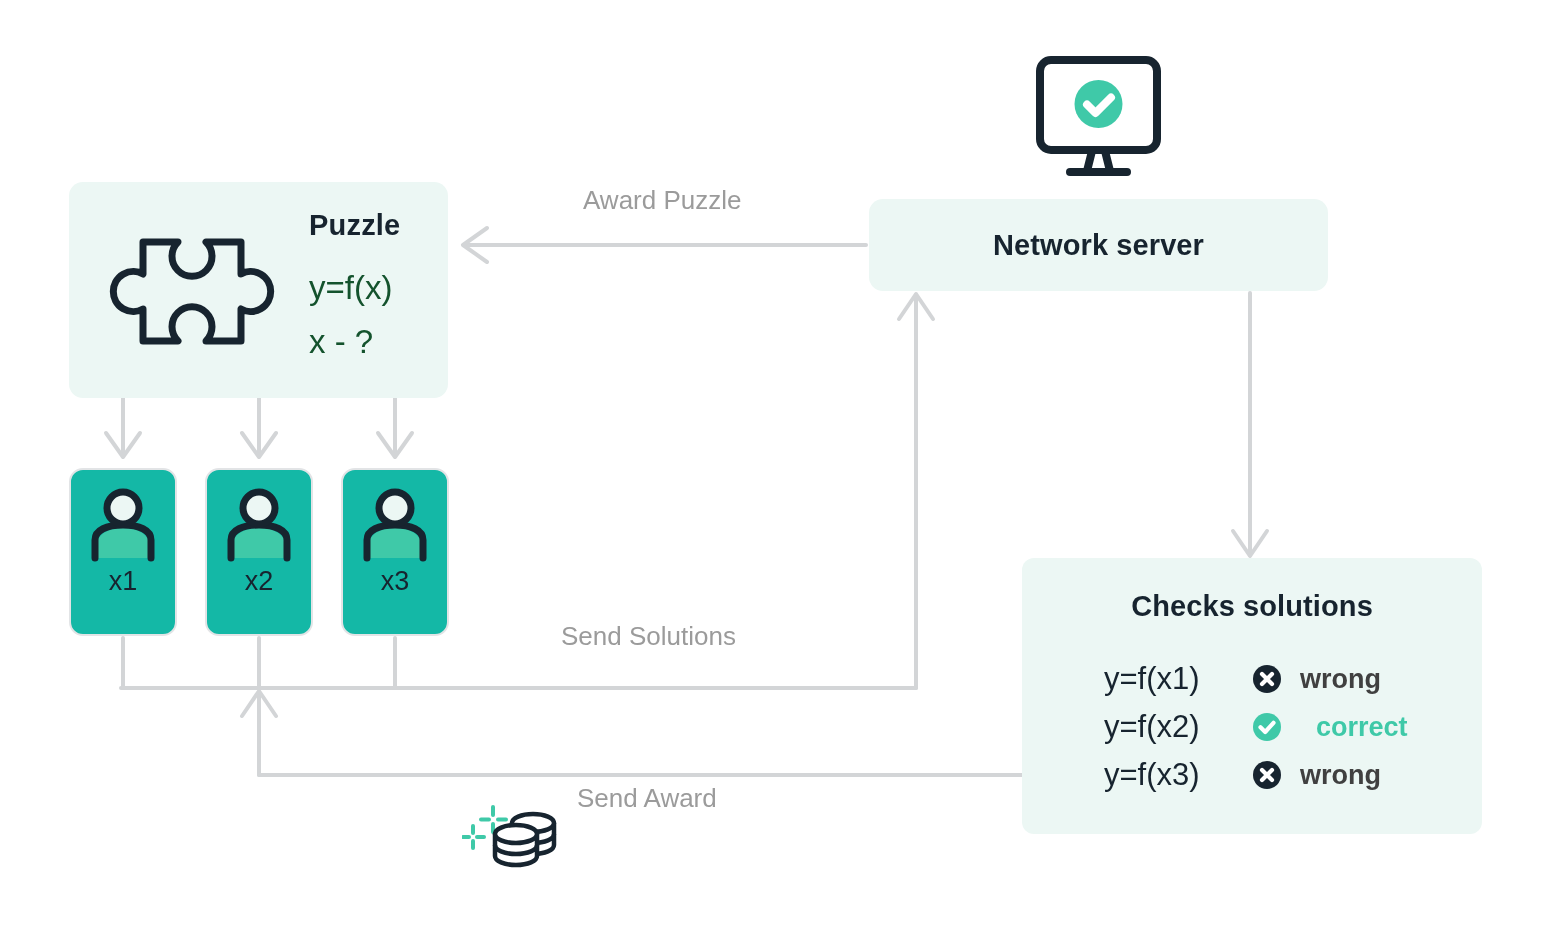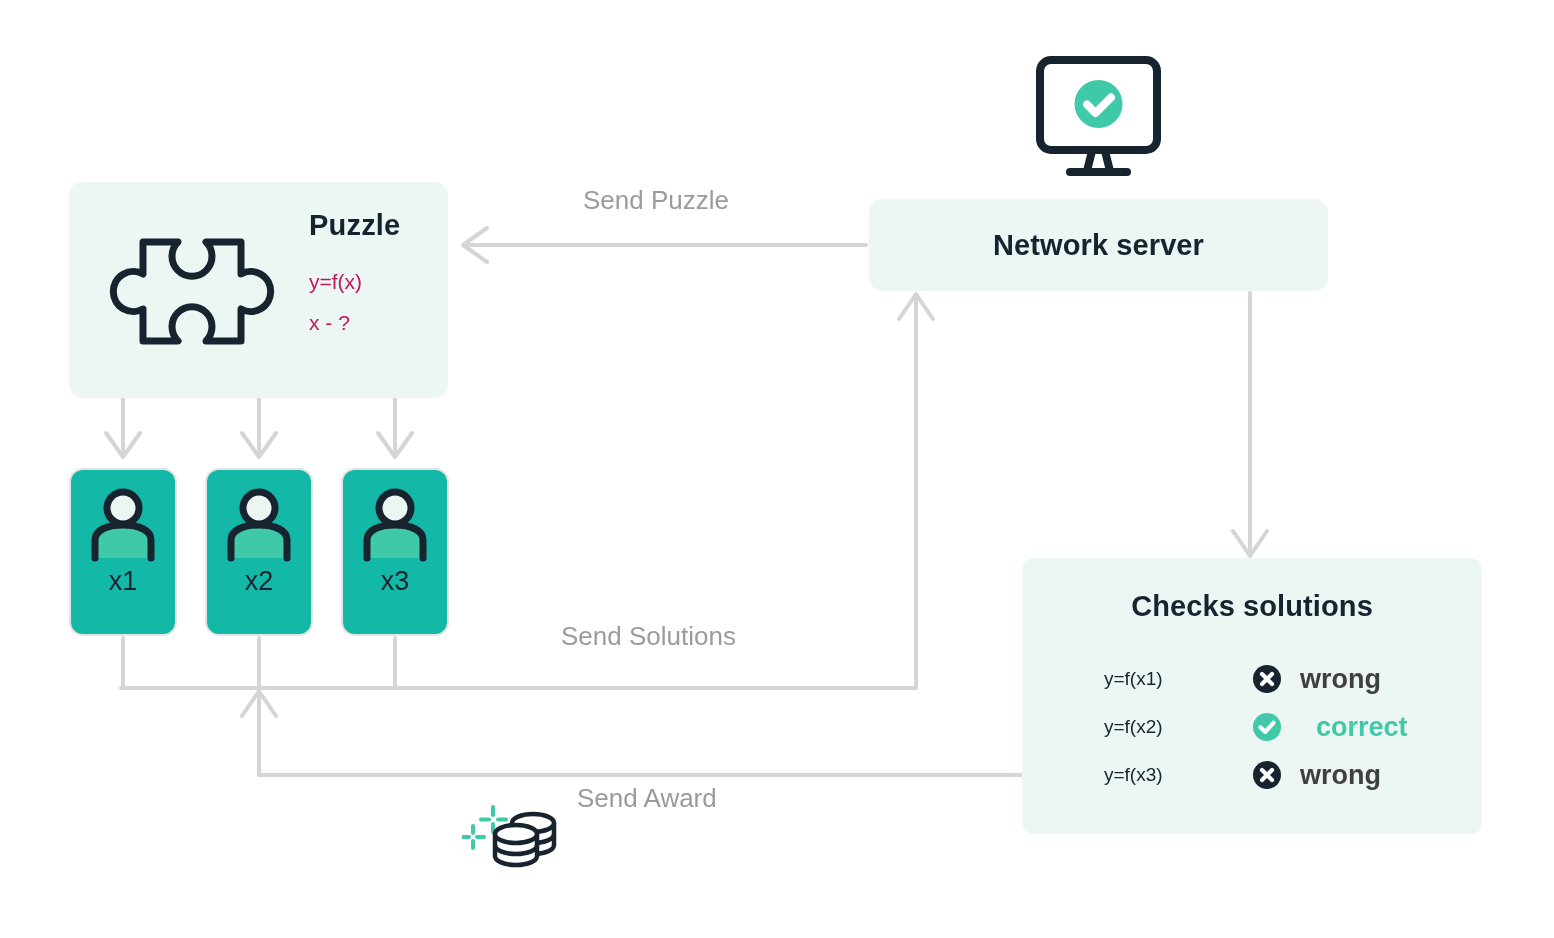--- a/index.html
+++ b/index.html
@@ -59,22 +59,22 @@
     width: 130px;
   }
   #puzzle-title {
     font-size: 29px;
     font-weight: bold;
     color: #17242f;
     line-height: 1.1;
     letter-spacing: 0.2px;
   }
   .puzzle-line {
-    font-size: 21px;
-    color: #be185d;
+    font-size: 33px;
+    color: #14532d;
     line-height: 1.1;
     white-space: nowrap;
   }
   #puzzle-l1 { margin-top: 28px; }
   #puzzle-l2 { margin-top: 18px; }
 
   
   #monitor-icon {
     position: absolute;
     left: 1035px;
@@ -156,21 +156,21 @@
     left: 82px;
     top: 97px;
   }
   .check-row {
     display: flex;
     align-items: center;
     height: 48px;
   }
   .check-expr {
     width: 130px;
-    font-size: 19px;
+    font-size: 31px;
     color: #17242f;
     white-space: nowrap;
   }
   .check-badge {
     width: 30px;
     height: 30px;
     margin-left: 18px;
     margin-right: 18px;
     flex: 0 0 auto;
   }
@@ -339,21 +339,21 @@
         <svg class="check-badge" viewBox="0 0 30 30">
           <circle cx="15" cy="15" r="14" fill="#17242f"></circle>
           <path d="M 10 10 L 20 20 M 20 10 L 10 20" stroke="#ffffff" stroke-width="4.2" stroke-linecap="round"></path>
         </svg>
         <span class="check-status status-wrong">wrong</span>
       </div>
 
     </div>
   </div>
 
-  <div class="flow-label" id="label-send-puzzle">Send Puzzle</div>
+  <div class="flow-label" id="label-send-puzzle">Award Puzzle</div>
 
   <div class="flow-label" id="label-send-solutions">Send Solutions</div>
 
   <div class="flow-label" id="label-send-award">Send Award</div>
 
   <svg id="coins-icon" viewBox="0 0 98 64">
 
     <g stroke="#3fc9a8" stroke-width="4" stroke-linecap="round">
       <path d="M 31 3 L 31 11"></path>
       <path d="M 31 20 L 31 28"></path>

